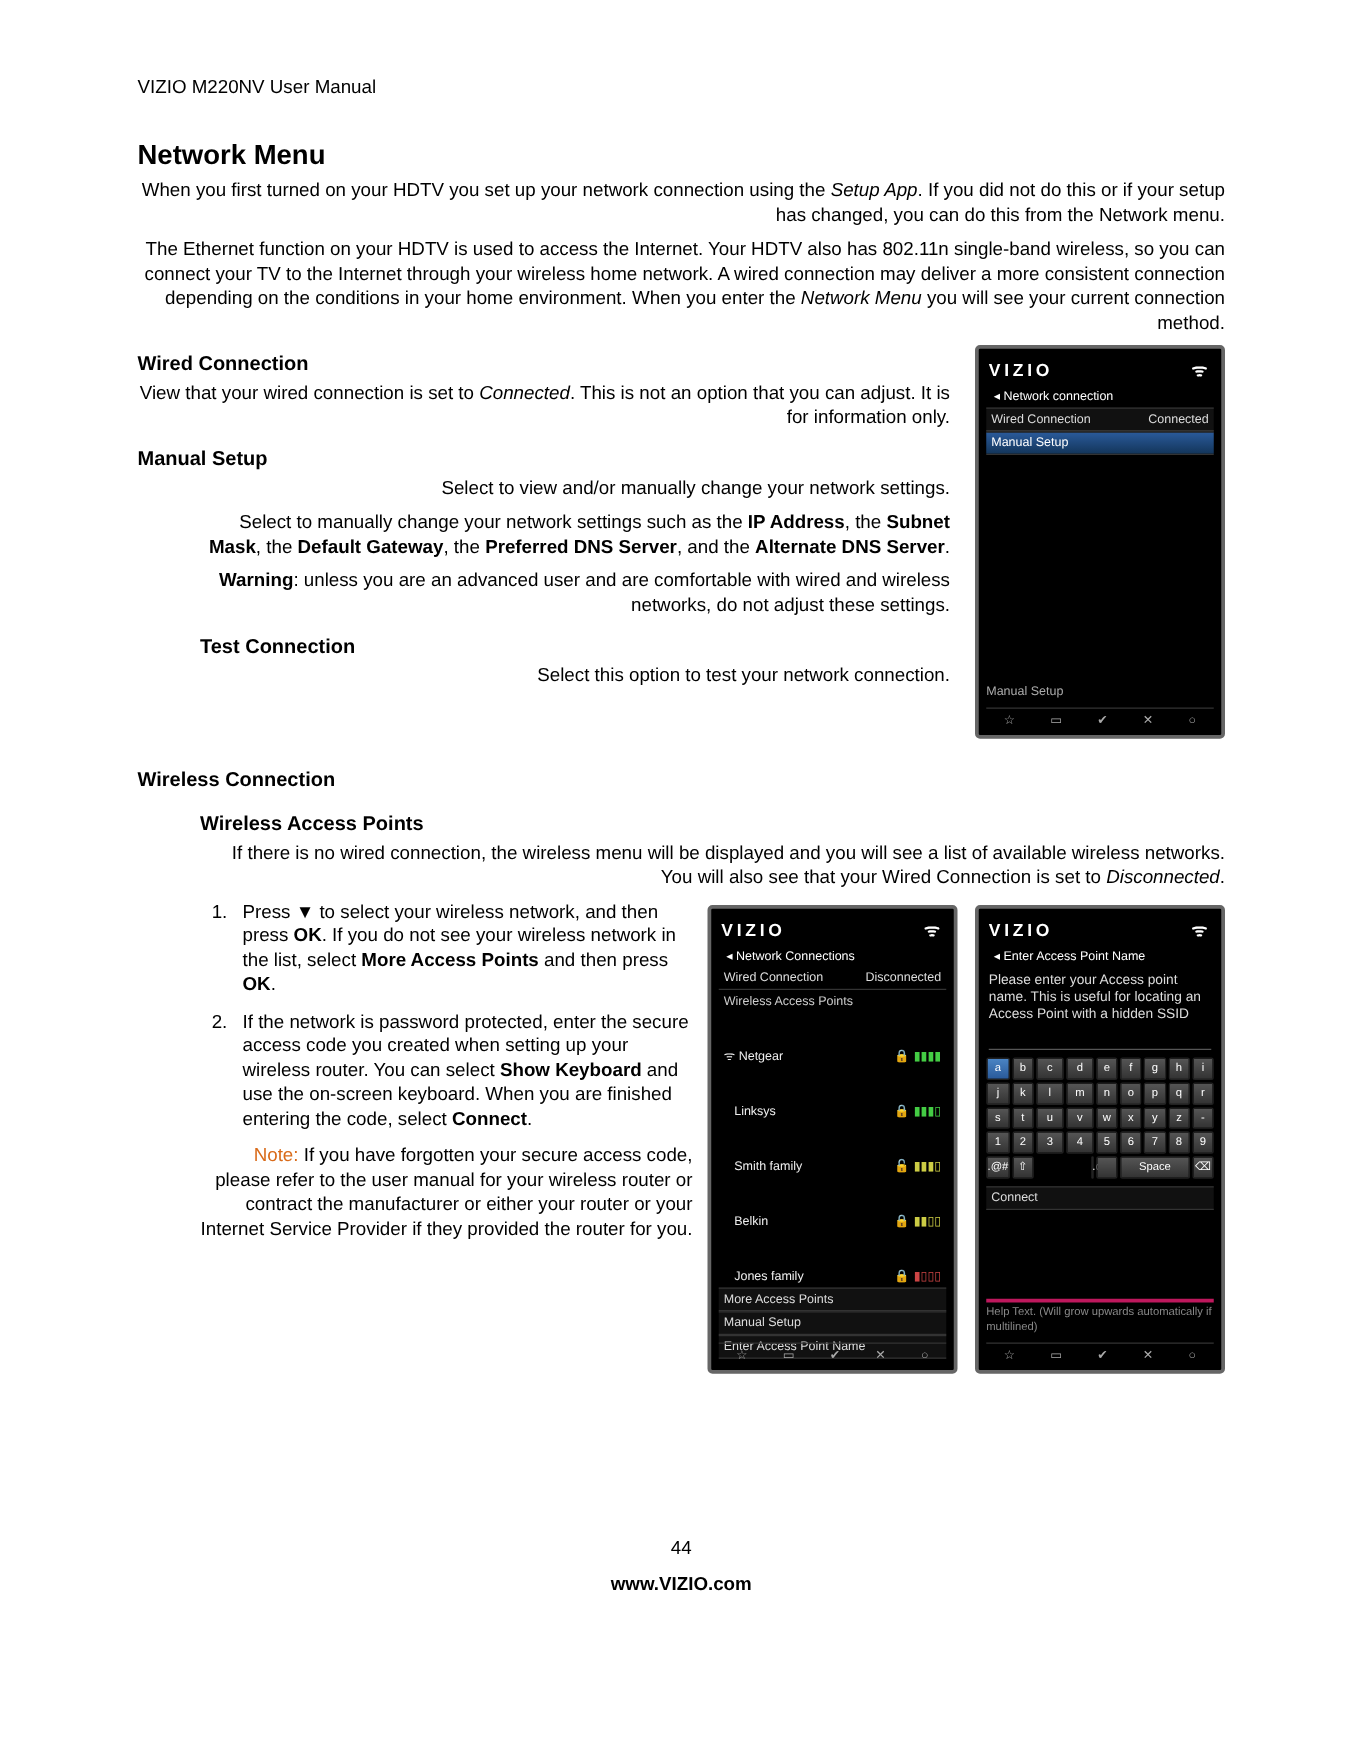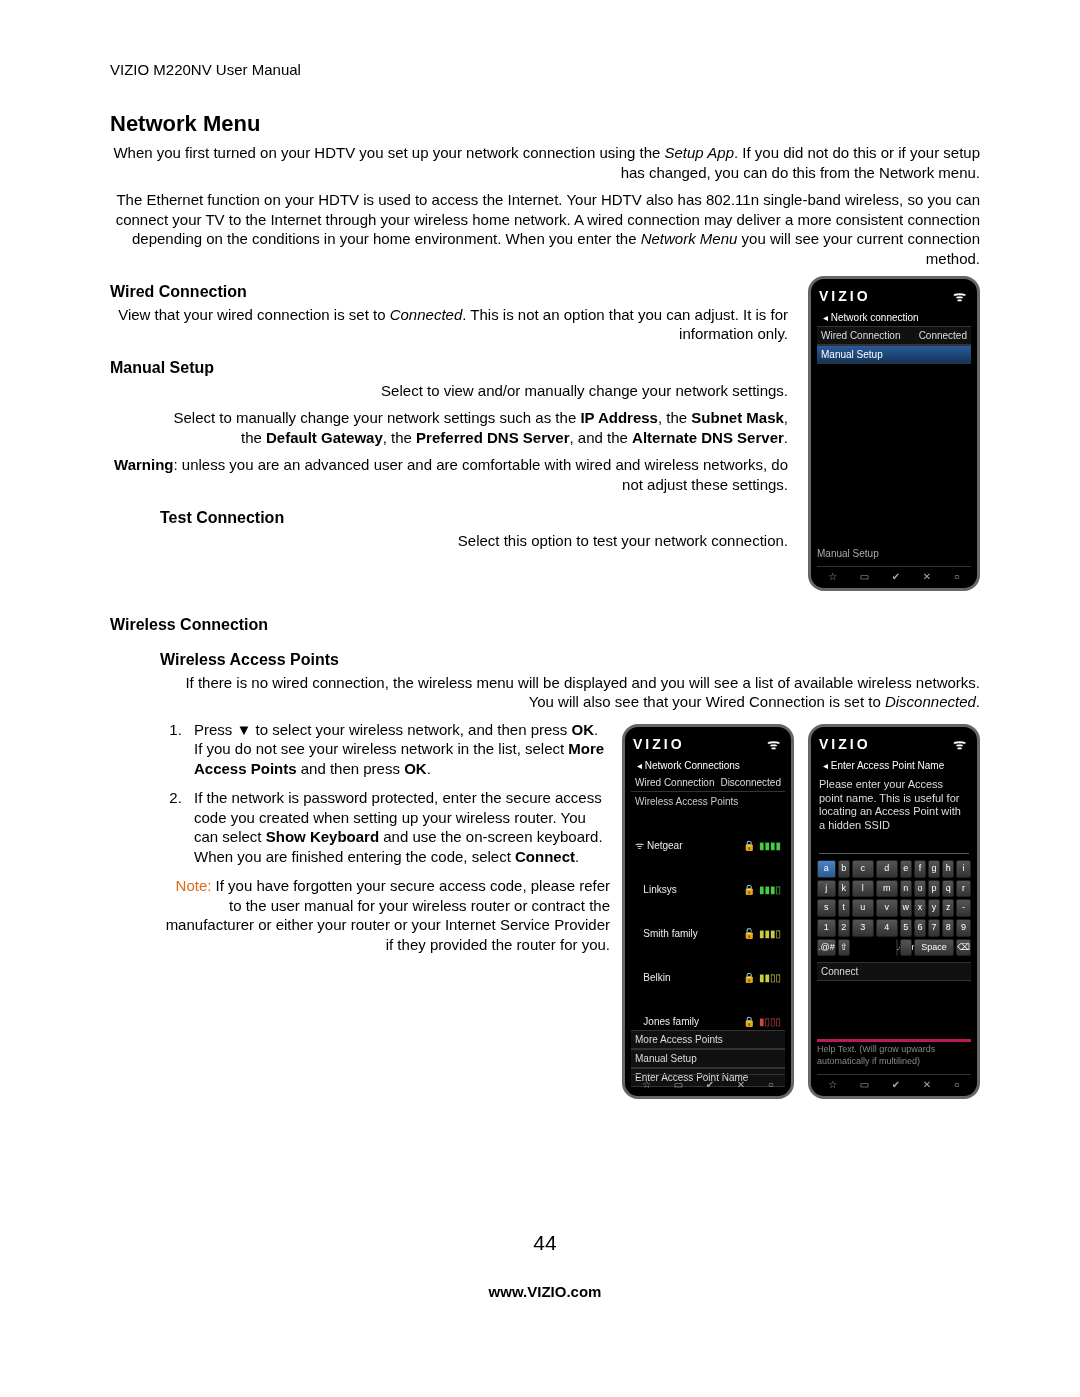--- a/index.html
+++ b/index.html
@@ -3,21 +3,21 @@
 <meta charset="utf-8">
 <style>
 body { font-family: Arial, sans-serif; font-size: 15px; color: #000; background: #fff; margin: 0; padding: 60px 100px 40px 110px; width: 1080px; box-sizing: border-box; line-height: 1.3; }
 .header-line { font-size: 15px; margin-bottom: 30px; }
 h1 { font-size: 22px; font-weight: bold; margin: 10px 0 5px 0; }
 h2 { font-size: 16px; font-weight: bold; margin: 14px 0 2px 0; }
 h3 { font-size: 16px; font-weight: bold; margin: 14px 0 2px 0; }
 p { margin: 2px 0 8px 0; text-align: right; }
 .indent { margin-left: 50px; }
 .float-shot { float: right; margin: 0 0 10px 20px; }
-.shot { background: #000; border: 3px solid #666; border-radius: 16px; color: #ddd; font-size: 11px; width: 172px; box-sizing: border-box; padding: 6px; position: relative; }
+.shot { background: #000; border: 3px solid #666; border-radius: 4px; color: #ddd; font-size: 11px; width: 200px; box-sizing: border-box; padding: 6px; position: relative; }
 .shot-tall { height: 315px; }
 .shot-med { height: 375px; }
 .brand { font-family: Arial, sans-serif; letter-spacing: 3px; font-size: 14px; font-weight: bold; color: #fff; display: flex; justify-content: space-between; padding: 2px 2px 4px 2px; }
 .crumb { font-size: 10px; padding: 2px 6px; color: #fff; }
 .crumb::before { content: "◂ "; font-size: 10px; }
 .row { display: flex; justify-content: space-between; border-top: 1px solid #333; border-bottom: 1px solid #333; padding: 2px 4px; font-size: 10px; background: #111; }
 .row.sel { background: linear-gradient(#2a5a9a,#13355a); color: #fff; }
 .row.plain { border: none; background: transparent; }
 .sec-label { border-top: 1px solid #333; padding: 3px 4px 2px; font-size: 10px; color: #ccc; }
 .ap { display: flex; justify-content: space-between; align-items: center; padding: 2px 4px; font-size: 10px; color: #eee; margin-top: 27px; }
@@ -30,21 +30,21 @@
 .key.sel { background: linear-gradient(#4a84c4,#2a5a9a); }
 .key.wide2 { grid-column: span 2; margin-left: 44px; }
 .key.wide3 { grid-column: span 3; }
 .msg { font-size: 11px; color: #ddd; padding: 4px 2px; line-height: 1.25; }
 .input-line { border-bottom: 1px solid #555; height: 12px; margin: 4px 2px 2px; }
 .shots-row { display: flex; gap: 14px; float: right; margin: 4px 0 10px 12px; }
 ol { margin: 6px 0 8px 26px; padding: 0; }
 ol li { margin-bottom: 10px; padding-left: 8px; }
 .note-label { color: #d96b1a; font-weight: normal; }
 .footer { clear: both; text-align: center; margin-top: 120px; }
-.pagenum { font-size: 21px; margin-bottom: 26px; }
+.pagenum { font-size: 15px; margin-bottom: 10px; }
 .site { font-weight: bold; font-size: 15px; }
 .italic { font-style: italic; }
 .clear { clear: both; }
 </style>
 </head>
 <body>
 
 <div class="header-line">VIZIO M220NV User Manual</div>
 
 <h1>Network Menu</h1>

